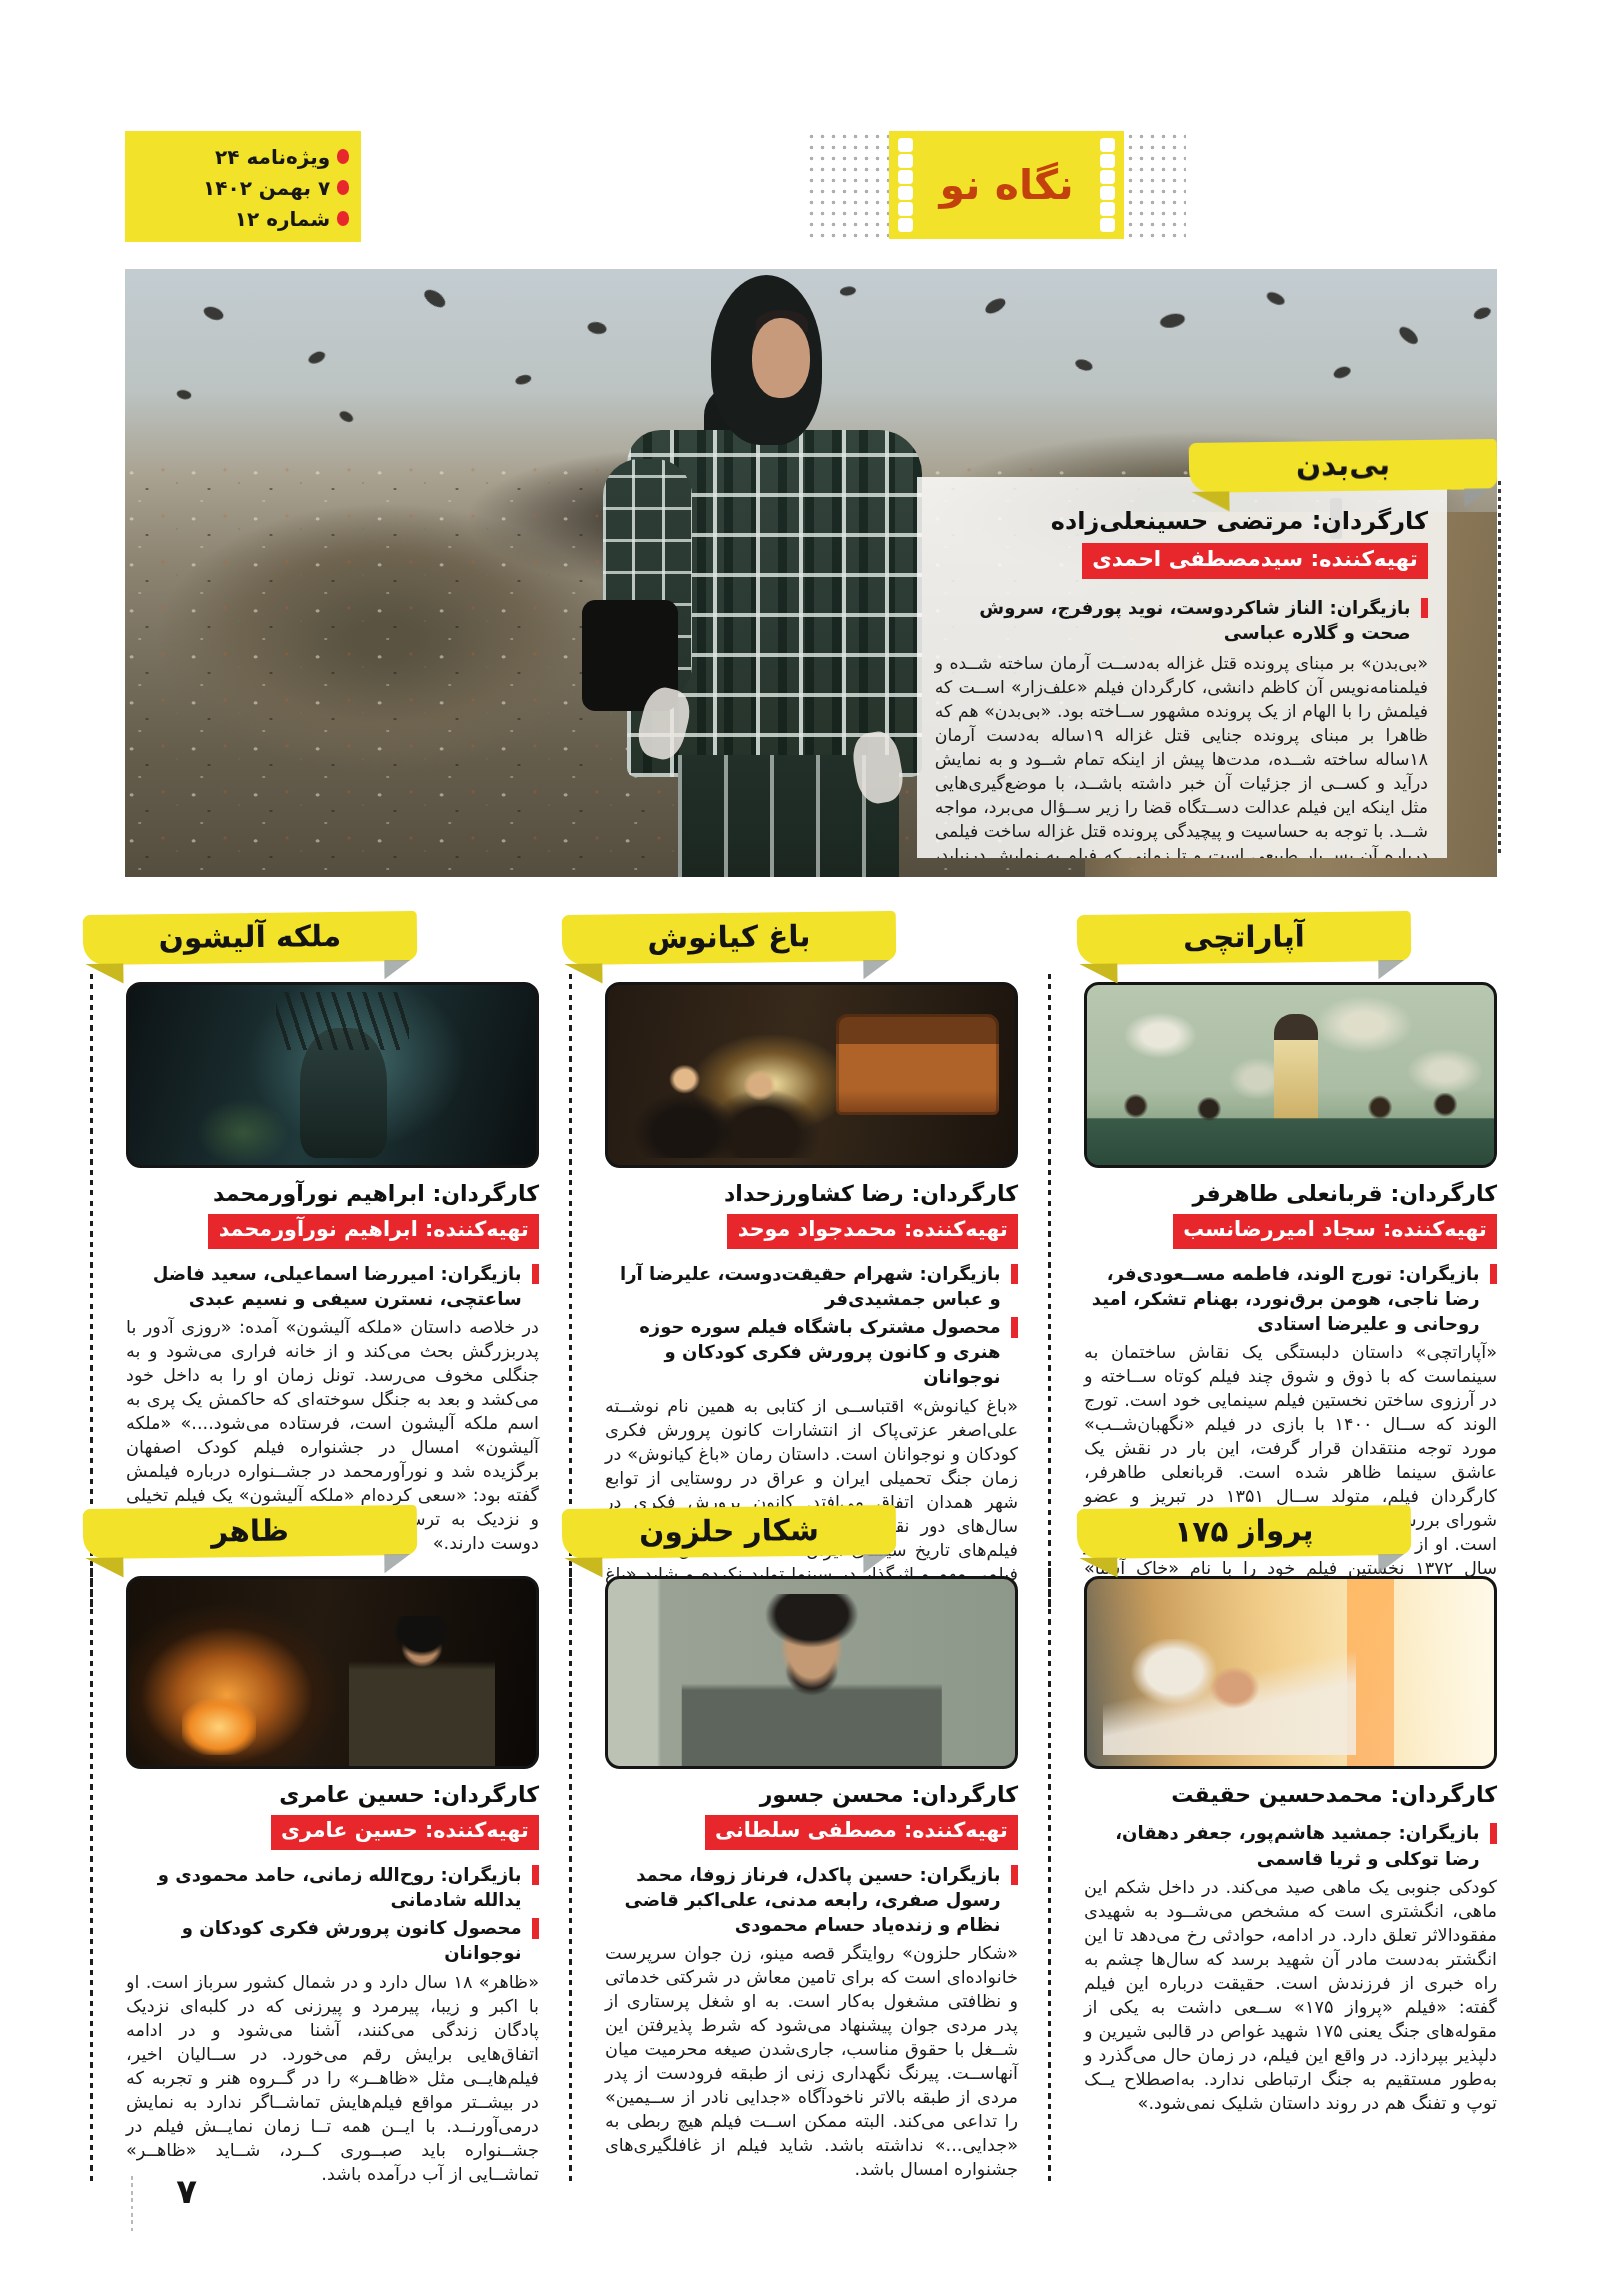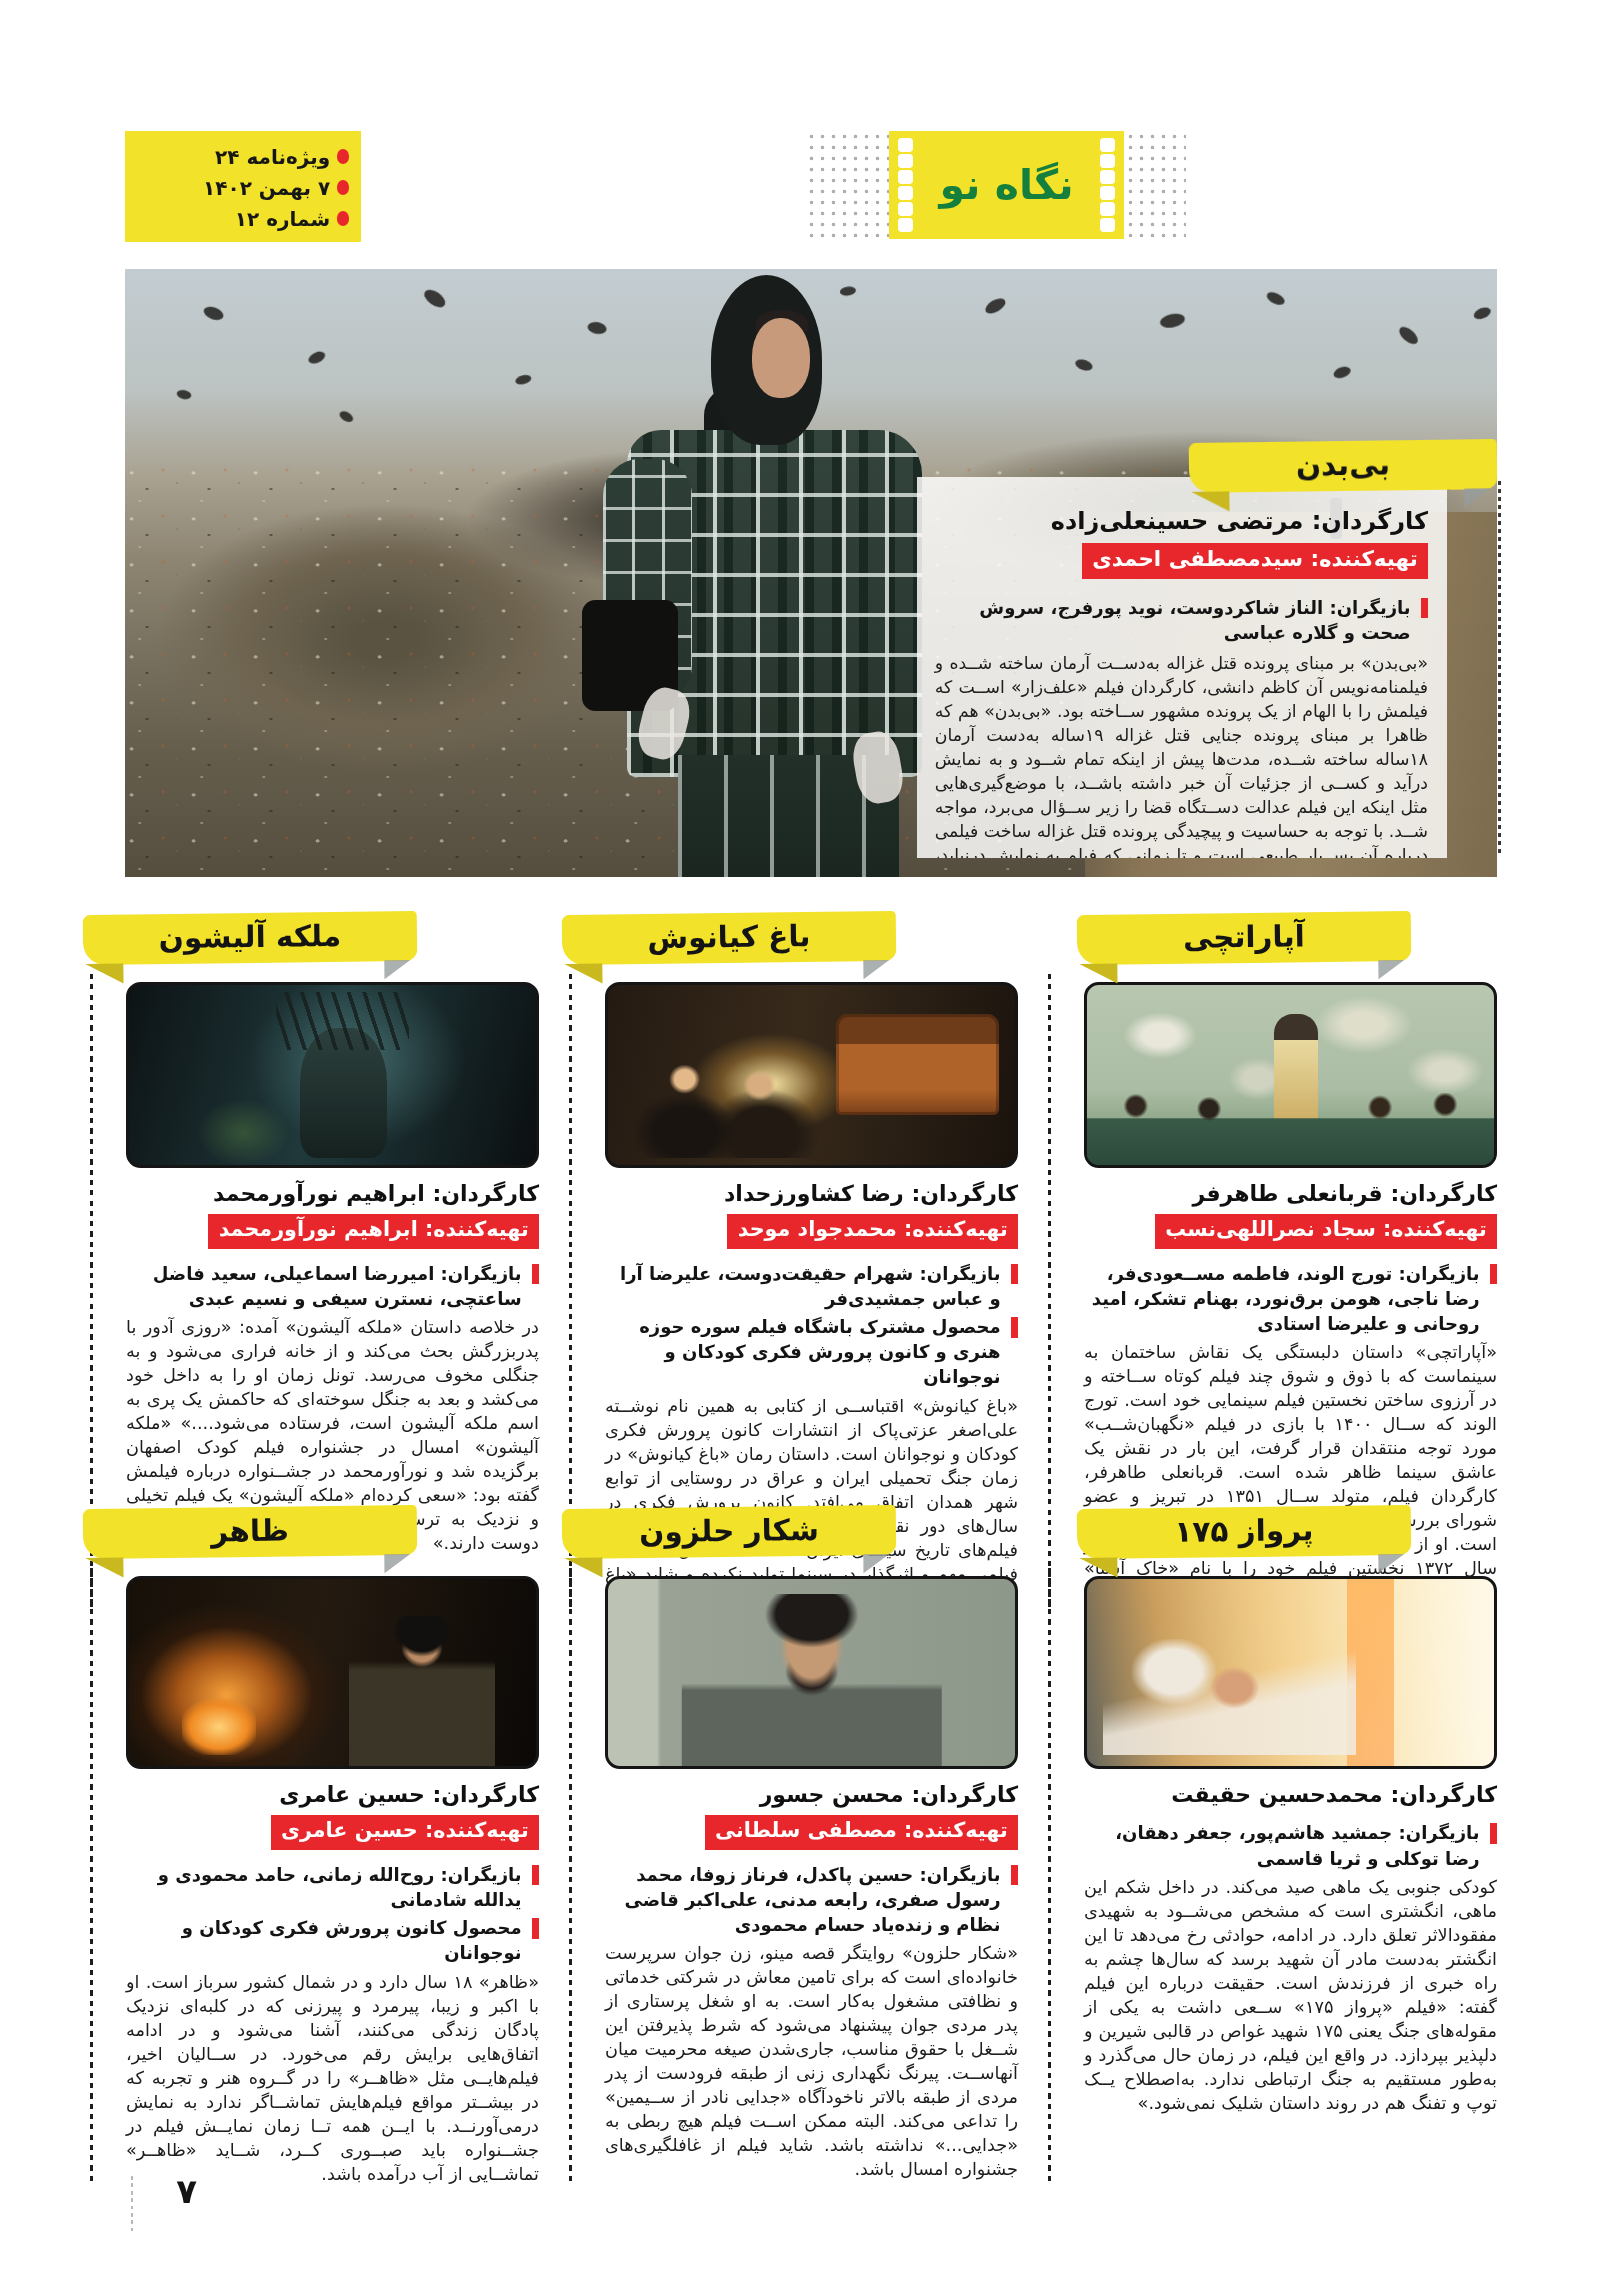--- a/index.html
+++ b/index.html
@@ -10,21 +10,21 @@
   .dates-box{position:absolute;left:125px;top:131px;width:236px;height:111px;
              background:#f2e229;padding:10.3px 11.8px 0 0;box-sizing:border-box;}
   .dates-box .meta-line{display:flex;align-items:center;gap:6.6px;height:31px;
              font-size:20px;font-weight:bold;color:#171717;}
   .dates-box .dot{width:12.5px;height:14.8px;border-radius:50%;background:#e8272c;flex:0 0 auto;}
   .dots-field{position:absolute;left:806px;top:131px;width:380px;height:108px;
              background-image:radial-gradient(rgba(110,110,110,.55) 1.6px, transparent 2.1px);
              background-size:11px 11px;}
   .masthead{position:absolute;left:889px;top:131px;width:235px;height:108px;background:#f2e229;
             display:flex;align-items:center;justify-content:center;}
-  .masthead .title{font-size:41px;font-weight:900;color:#15803d;letter-spacing:-0.7px;}
+  .masthead .title{font-size:41px;font-weight:900;color:#c2410c;letter-spacing:-0.7px;}
   .holes{position:absolute;top:7.4px;bottom:7.4px;display:flex;flex-direction:column;justify-content:space-between;}
   .holes.left{left:8.9px;} .holes.right{right:8.9px;}
   .holes i{display:block;width:15.5px;height:14px;background:#fff;border-radius:3.7px;}
 
   
   .hero{position:absolute;left:125px;top:269px;width:1372px;height:608px;overflow:hidden;
         background:
          linear-gradient(180deg,#c3ccd1 0%,#bcc3c2 20%,#a9a291 34%,#8d8472 48%,#7a7260 62%,#655d4c 80%,#554e3f 100%);}
   .debris{position:absolute;left:0;top:0;width:100%;height:34%;opacity:.9;}
   .pile{position:absolute;border-radius:50%;}
@@ -289,21 +289,21 @@
 
   <div class="row r1">
     <div class="section">
       <div class="banner">
         <span class="fold"></span>
         <span class="tail"></span>
         <span class="t">آپاراتچی</span>
       </div>
       <div class="photo ph-aparatchi"></div>
       <div class="credit-director">کارگردان: قربانعلی طاهرفر</div>
-      <div><span class="credit-producer">تهیه‌کننده: سجاد نصراللهی‌نسب</span></div>
+      <div><span class="credit-producer">تهیه‌کننده: سجاد امیررضا‌نسب</span></div>
       <div class="cast-line">
         <span class="mark"></span>
         <span>بازیگران: تورج الوند، فاطمه مســعودی‌فر، رضا ناجی، هومن برق‌نورد، بهنام تشکر، امید روحانی و علیرضا استادی</span>
       </div>
 
       <div class="body-text">«آپاراتچی» داستان دلبستگی یک نقاش ساختمان به سینماست که با ذوق و شوق چند فیلم کوتاه ســاخته و در آرزوی ساختن نخستین فیلم سینمایی خود است. تورج الوند که ســال ۱۴۰۰ با بازی در فیلم «نگهبان‌شــب» مورد توجه منتقدان قرار گرفت، این بار در نقش یک عاشق سینما ظاهر شده است. قربانعلی طاهرفر، کارگردان فیلم، متولد ســال ۱۳۵۱ در تبریز و عضو شورای بررســی فیلم و فیلمنامه استان آذربایجان شرقی است. او از ســال ۱۳۶۱ وارد انجمن سینمای جوان شد و سال ۱۳۷۲ نخستین فیلم خود را با نام «خاک آشنا» ساخت.</div>
     </div>
 
     <div class="section">
       <div class="banner">

